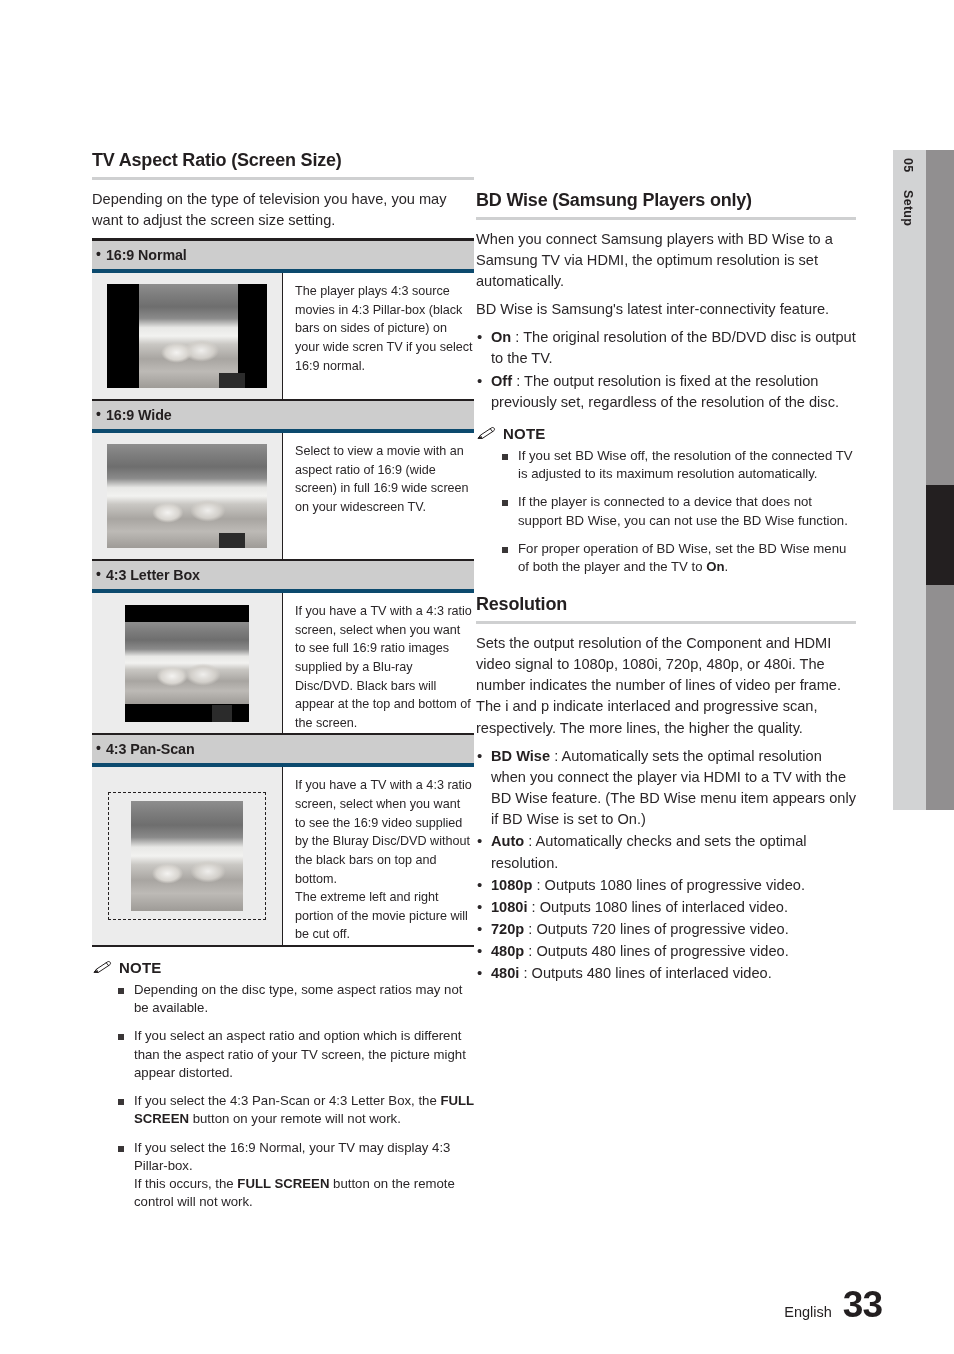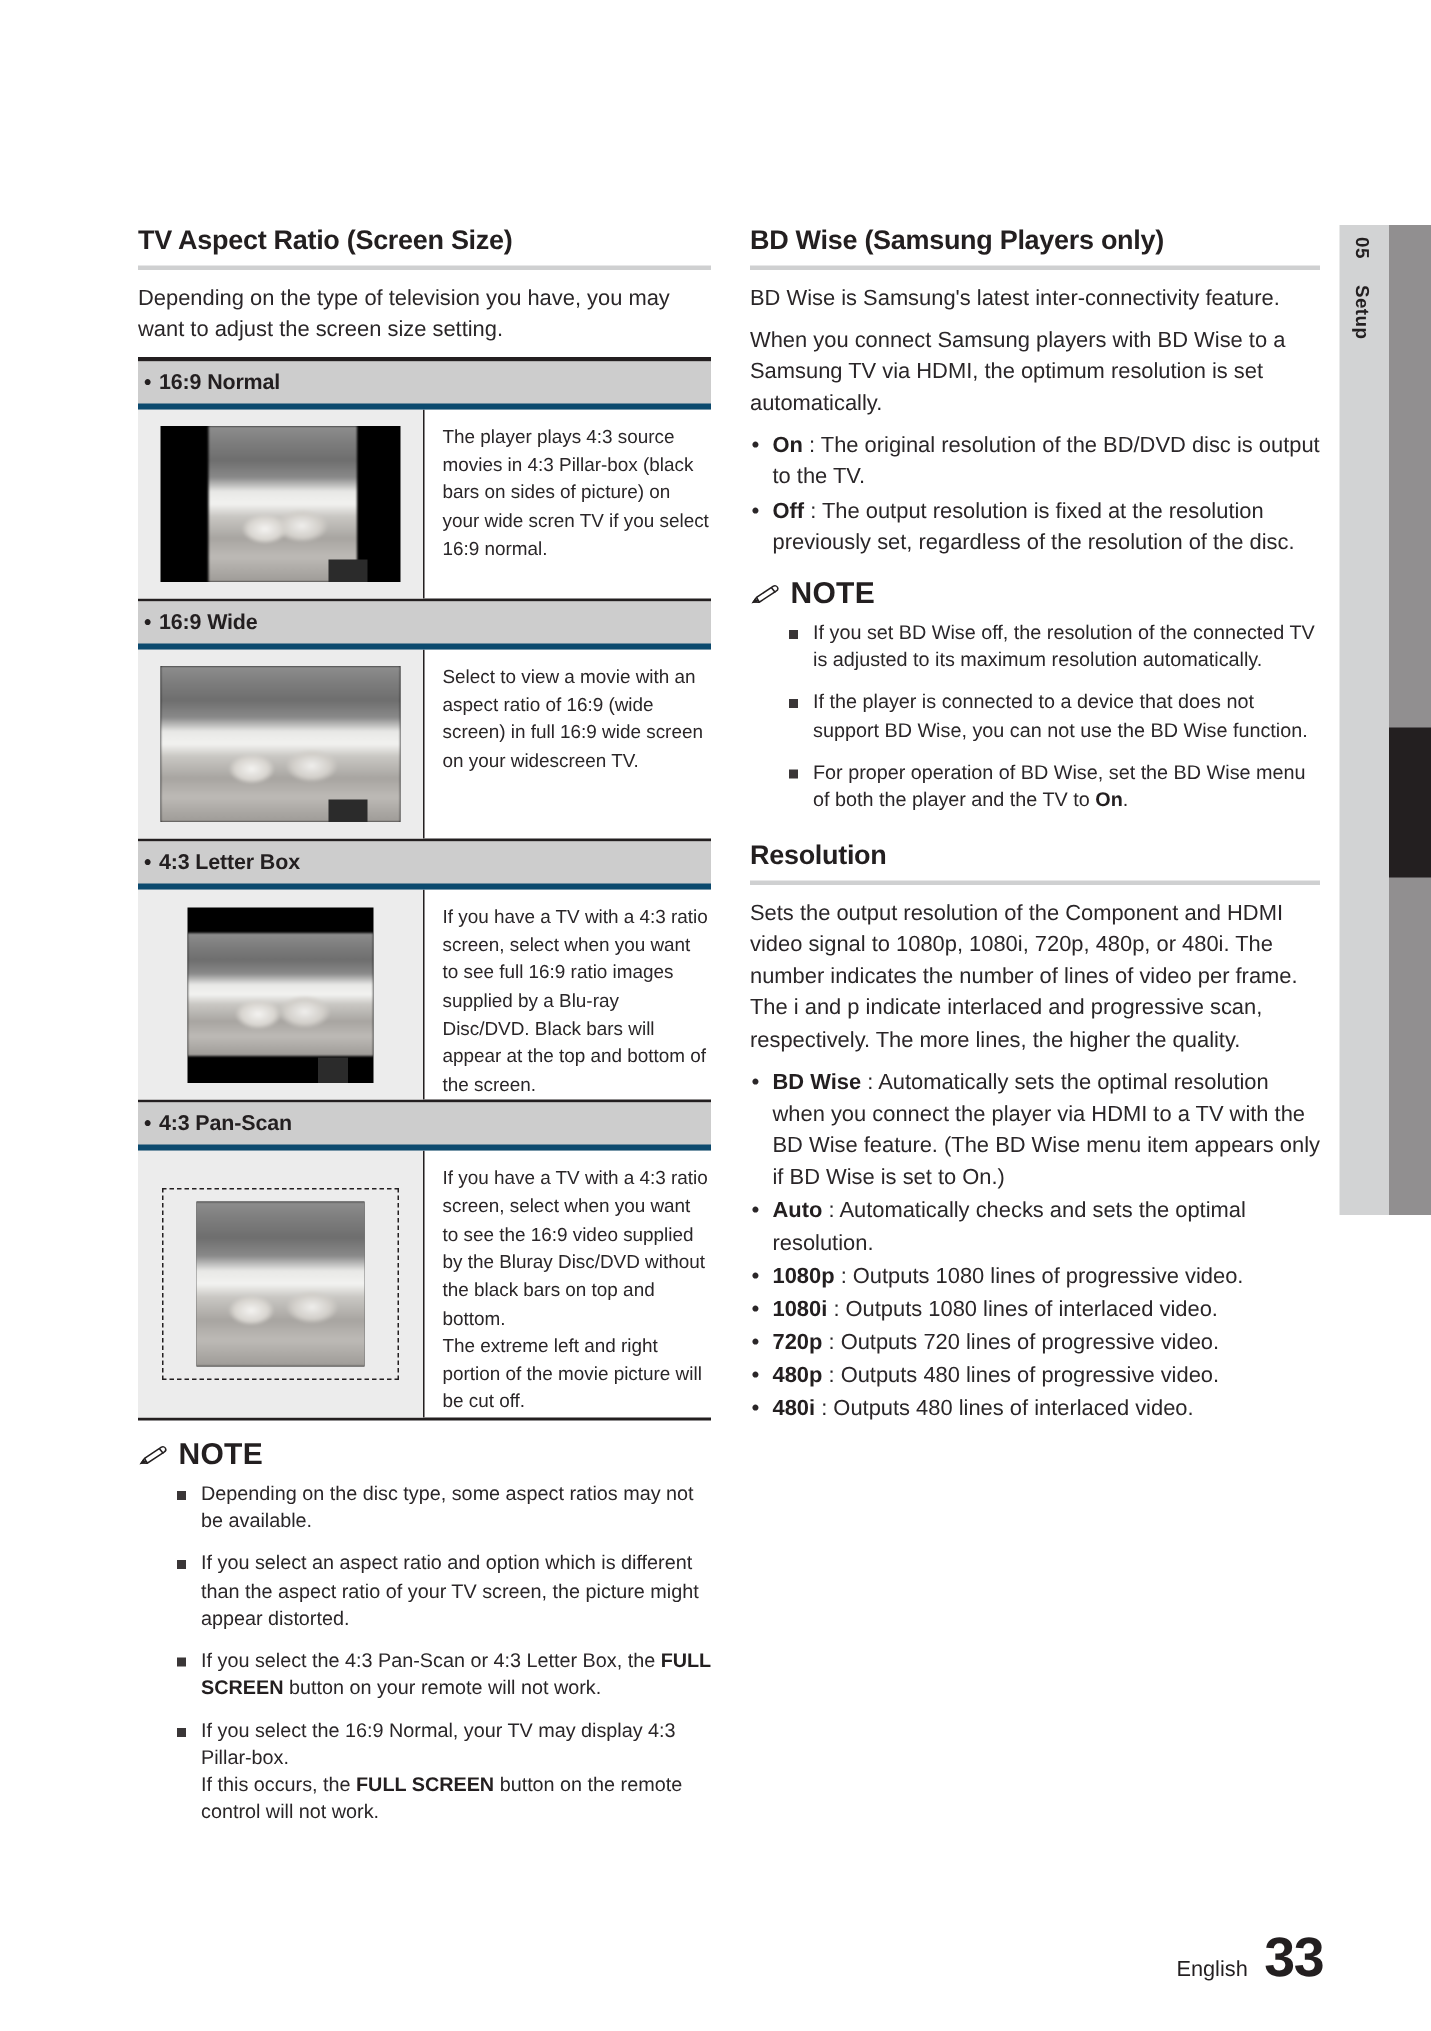--- a/index.html
+++ b/index.html
@@ -53,21 +53,21 @@
   }
   #tab-num { top: 158px; }
   #tab-label { top: 190px; }
 
   
   .col {
     position: absolute;
     top: 150px;
   }
   #col-left  { left: 92px;  width: 382px; }
-  #col-right { left: 500px; width: 380px; }
+  #col-right { left: 476px; width: 380px; margin-top: 40px; }
 
   h2.sec-title {
     font-size: 18px;
     font-weight: bold;
     margin: 0 0 6px 0;
     letter-spacing: -0.2px;
     line-height: 1.15;
   }
   .rule {
     height: 3px;
@@ -106,21 +106,21 @@
   .b { font-weight: bold; color: #231f20; }
 
   
   .note-head {
     display: flex;
     align-items: center;
     gap: 7px;
     margin: 12px 0 5px 0;
   }
   .note-head .label {
-    font-size: 20px;
+    font-size: 15px;
     font-weight: bold;
     letter-spacing: 0.2px;
   }
   ul.sq {
     list-style: none;
     margin: 0;
     padding: 0 0 0 26px;
   }
   ul.sq > li {
     position: relative;
@@ -302,22 +302,22 @@
       <li><span>If you select the 4:3 Pan-Scan or 4:3 Letter Box, the </span><span class="b">FULL SCREEN</span><span> button on your remote will not work.</span></li>
       <li><span>If you select the 16:9 Normal, your TV may display 4:3 Pillar-box.</span><br><span>If this occurs, the </span><span class="b">FULL SCREEN</span><span> button on the remote control will not work.</span></li>
     </ul>
 </div>
 
 <div class="col" id="col-right">
 
   <h2 class="sec-title">BD Wise (Samsung Players only)</h2>
   <div class="rule"></div>
   <div id="bdwise-paras">
+      <p class="body">When you connect Samsung players with BD Wise to a Samsung TV via HDMI, the optimum resolution is set automatically.</p>
       <p class="body">BD Wise is Samsung's latest inter-connectivity feature.</p>
-      <p class="body">When you connect Samsung players with BD Wise to a Samsung TV via HDMI, the optimum resolution is set automatically.</p>
     </div>
   <ul class="dot" id="bdwise-options">
       <li><span class="b">On</span><span> : The original resolution of the BD/DVD disc is output to the TV.</span></li>
       <li><span class="b">Off</span><span> : The output resolution is fixed at the resolution previously set, regardless of the resolution of the disc.</span></li>
     </ul>
 
   <div class="note-head">
     <svg width="20" height="15" viewBox="0 0 20 15">
       <g fill="none" stroke="#231f20" stroke-width="1">
         <path d="M2.2 12.4 L4.4 9.2 L15.6 1.8 C16.6 1.2 17.8 1.6 18.3 2.5 C18.8 3.4 18.4 4.5 17.4 5.1 L6.2 12.5 L2.2 12.4 Z" fill="#ffffff"></path>

